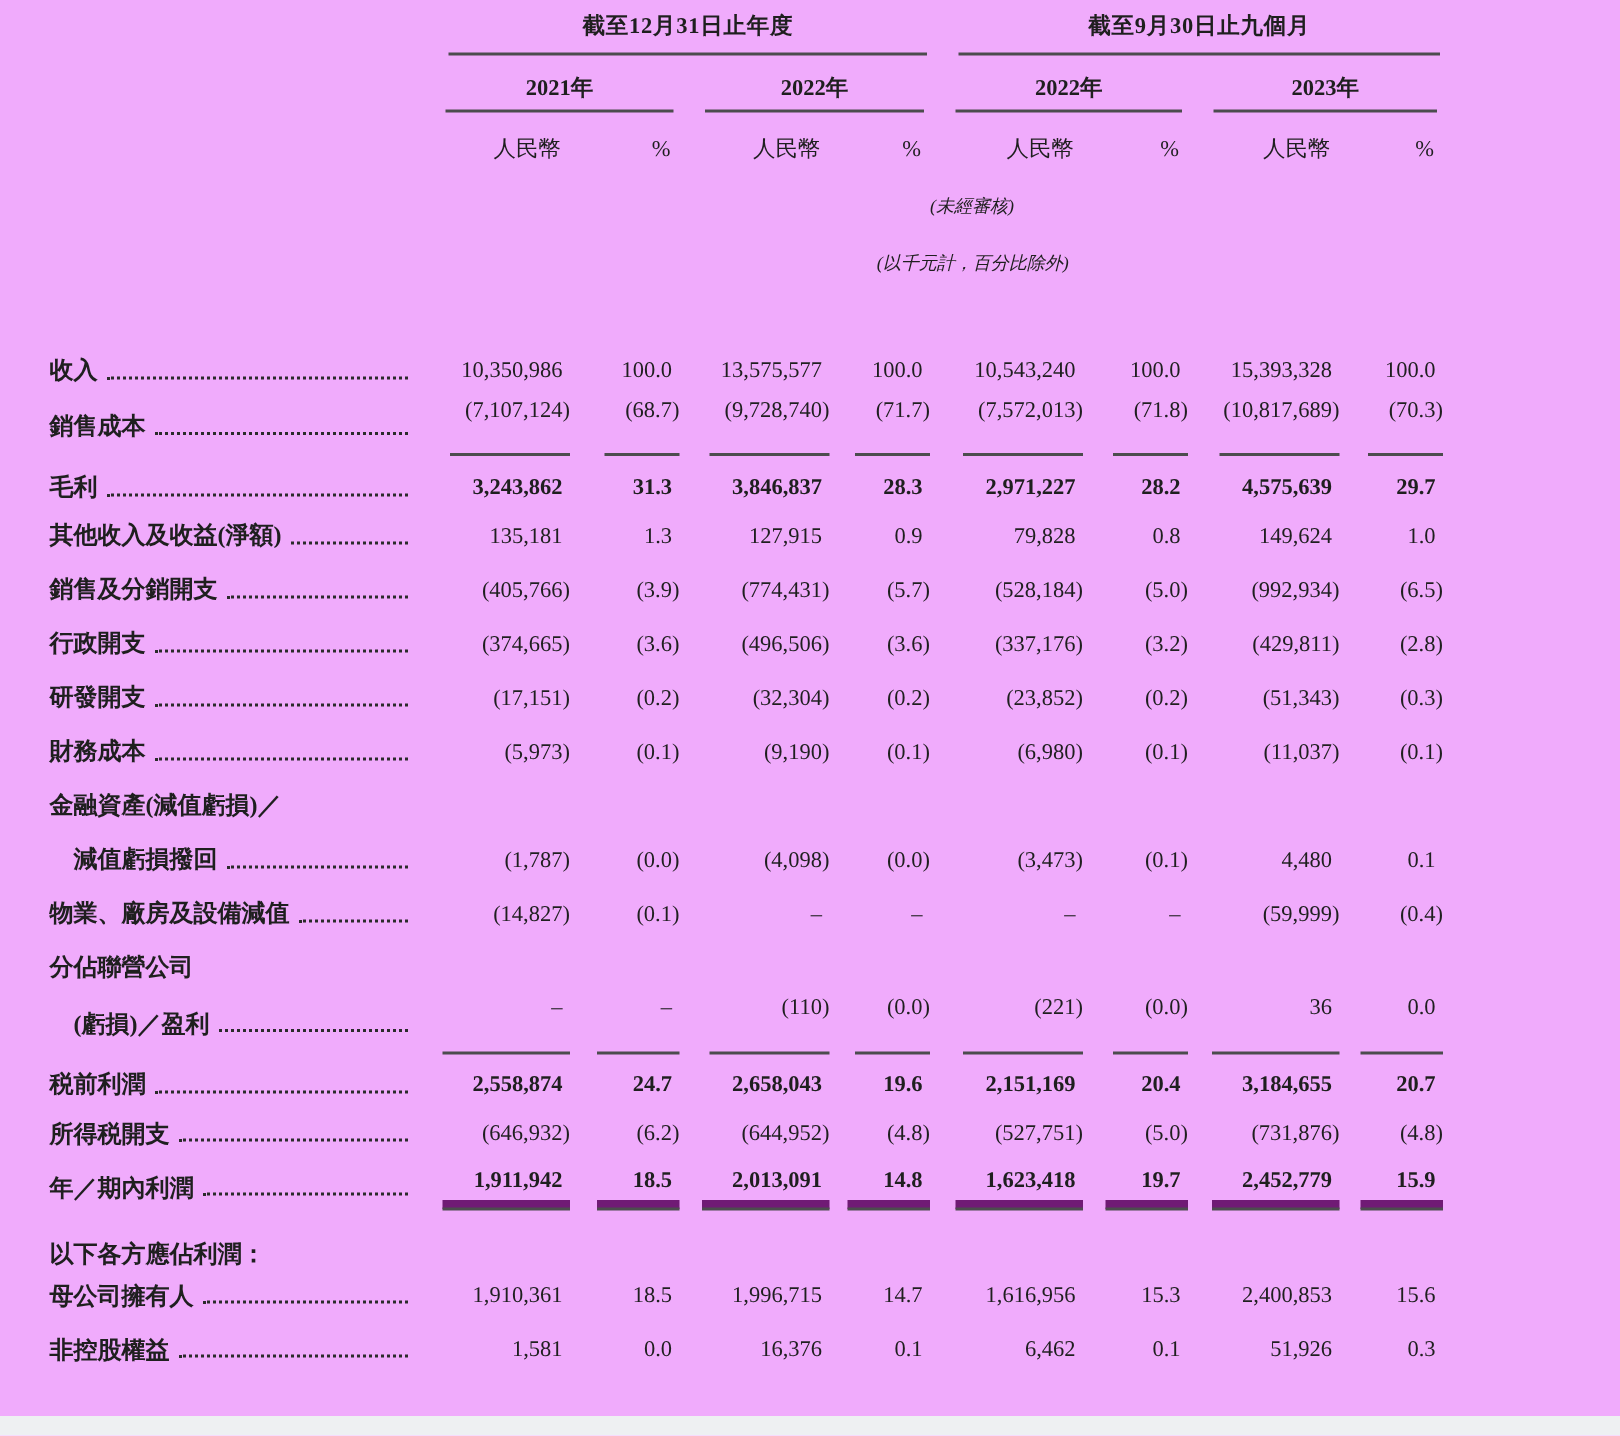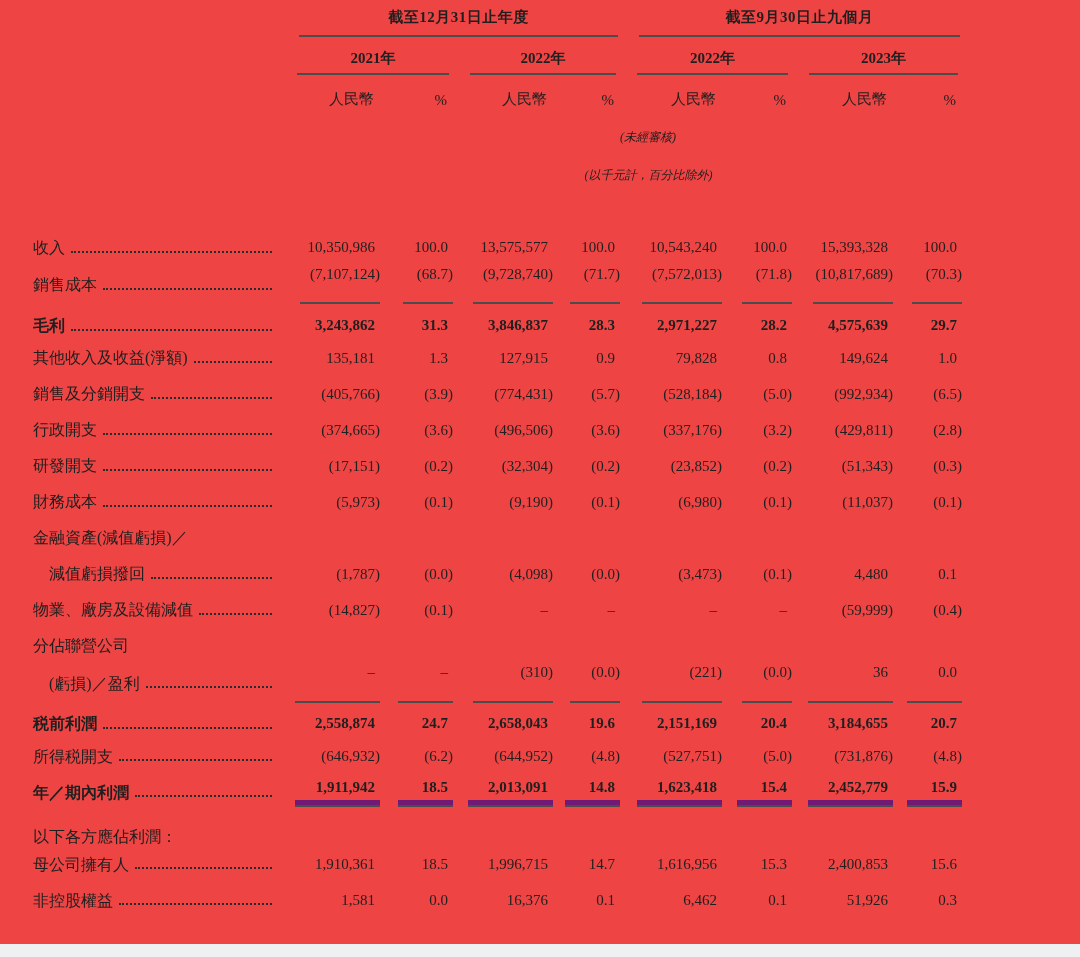--- a/index.html
+++ b/index.html
@@ -1,16 +1,16 @@
 <!DOCTYPE html>
 <html><head>
 <meta charset="utf-8">
 <style>
   html,body{margin:0;padding:0;background:#ffffff;}
-  .page{position:relative;width:1080px;height:957px;background:#ef4444;overflow:hidden;
+  .page{position:relative;width:1080px;height:957px;background:#f0abfc;overflow:hidden;
         font-family:"Liberation Serif","DejaVu Serif",serif;color:#1f1f1f;}
   table.fin{border-collapse:collapse;table-layout:fixed;margin-left:33px;width:929px;}
   td{padding:0;}
   
   thead td{vertical-align:bottom;}
   tr.grp{height:37px;}
   tr.grp .hline{border-bottom:2px solid #4c4c4e;padding-bottom:8px;text-align:center;
                 font-weight:bold;font-size:15px;margin-left:19px;margin-right:2px;letter-spacing:0.5px;}
   tr.yrs{height:38px;}
   tr.yrs .hline{border-bottom:2px solid #4c4c4e;padding-bottom:5px;text-align:center;
@@ -21,21 +21,21 @@
   tr.unaud td.ua{text-align:left;font-style:italic;font-size:12px;padding-right:6px;padding-bottom:2px;}
   tr.noterow{height:38px;}
   tr.noterow td.nt{text-align:center;font-style:italic;font-size:12px;padding-left:55px;padding-bottom:2px;}
   tr.spacer{height:44px;}
   
   tbody tr{height:36px;}
   tbody td{vertical-align:middle;}
   td.lbl{font-size:16px;white-space:nowrap;}
   .lab{display:flex;align-items:flex-end;}
   .ind .lab{padding-left:16px;}
-  .lab .t{white-space:nowrap;line-height:1.1;}
+  .lab .t{white-space:nowrap;line-height:1.1;font-weight:bold;}
   .leader{flex:1 1 auto;height:0;border-bottom:2px dotted #2b2b2b;margin:0 8px 4px 6px;}
   td.num{text-align:right;font-size:15px;white-space:nowrap;}
   .v{display:inline-block;line-height:1.15;}
   .np{padding-right:5px;}
   tr.bold{font-weight:bold;}
   tr.ul .v{border-bottom:2px solid #4c4c4e;padding-bottom:19px;}
   tr.dul .v{border-bottom:6px solid #701a75;padding-bottom:4px;position:relative;}
   tr.dul .v::after{content:"";position:absolute;left:0;right:0;bottom:-7px;height:0;border-top:2px solid #4c4c4e;}
   tr.ul td.c-rmb .v,tr.dul td.c-rmb .v{min-width:80px;}
   tr.ul td.c-pct .v,tr.dul td.c-pct .v{min-width:50px;}
@@ -304,21 +304,21 @@
         </tr>
         <tr class="ul">
           <td class="lbl ind">
             <div class="lab">
               <span class="t">(虧損)／盈利</span>
               <span class="leader"></span>
             </div>
           </td>
           <td class="num c-rmb"><span class="v np">–</span></td>
           <td class="num c-pct"><span class="v np">–</span></td>
-          <td class="num c-rmb"><span class="v">(310)</span></td>
+          <td class="num c-rmb"><span class="v">(110)</span></td>
           <td class="num c-pct"><span class="v">(0.0)</span></td>
           <td class="num c-rmb"><span class="v">(221)</span></td>
           <td class="num c-pct"><span class="v">(0.0)</span></td>
           <td class="num c-rmb"><span class="v np">36</span></td>
           <td class="num c-pct"><span class="v np">0.0</span></td>
         </tr>
         <tr class="bold after-ul">
           <td class="lbl">
             <div class="lab">
               <span class="t">税前利潤</span>
@@ -355,21 +355,21 @@
             <div class="lab">
               <span class="t">年／期內利潤</span>
               <span class="leader"></span>
             </div>
           </td>
           <td class="num c-rmb"><span class="v np">1,911,942</span></td>
           <td class="num c-pct"><span class="v np">18.5</span></td>
           <td class="num c-rmb"><span class="v np">2,013,091</span></td>
           <td class="num c-pct"><span class="v np">14.8</span></td>
           <td class="num c-rmb"><span class="v np">1,623,418</span></td>
-          <td class="num c-pct"><span class="v np">15.4</span></td>
+          <td class="num c-pct"><span class="v np">19.7</span></td>
           <td class="num c-rmb"><span class="v np">2,452,779</span></td>
           <td class="num c-pct"><span class="v np">15.9</span></td>
         </tr>
         <tr class="after-dul">
           <td class="lbl">
             <div class="lab">
               <span class="t">以下各方應佔利潤：</span>
             </div>
           </td>
           <td class="num c-rmb"></td>

